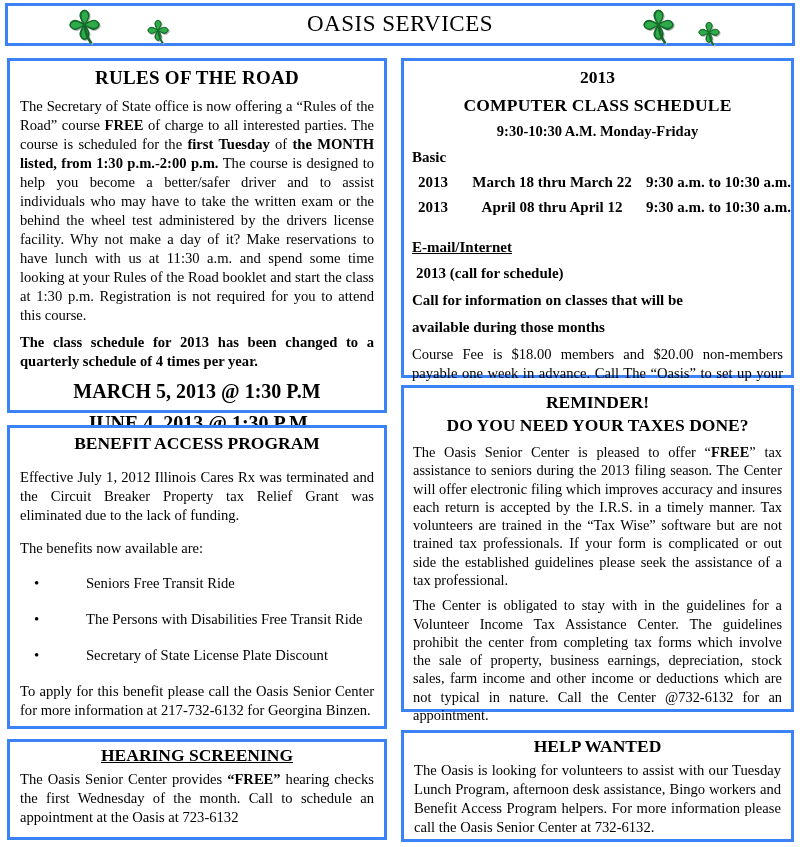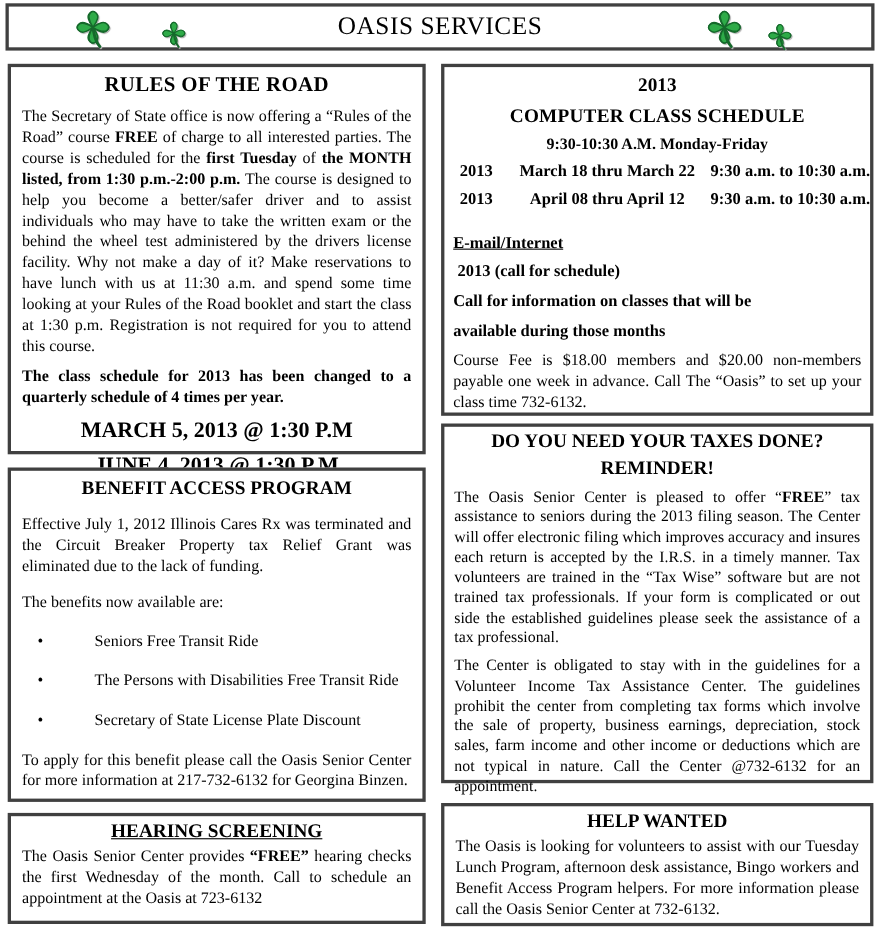--- a/index.html
+++ b/index.html
@@ -7,21 +7,21 @@
     --clover-stroke:#15692b;
     --ink:#000000;
   }
   *{box-sizing:border-box;}
   html,body{margin:0;padding:0;background:#ffffff;}
   .page{
     position:relative;width:800px;height:847px;background:#ffffff;
     font-family:"Liberation Serif","DejaVu Serif",serif;color:var(--ink);
     overflow:hidden;
   }
-  .box{position:absolute;border:3px solid #404040;background:#fff;}
+  .box{position:absolute;border:3px solid #3b82f6;background:#fff;}
   
   .header{left:5px;top:3px;width:790px;height:43px;border-width:3px;}
   .header .title{
     position:absolute;left:0;right:0;top:4px;text-align:center;
     font-size:23px;letter-spacing:.5px;line-height:1.2;
   }
   .clover{position:absolute;filter:drop-shadow(1.5px 1.5px 0 #b5b5b5);}
   .clover-lg{width:37px;height:39px;}
   .clover-sm{width:26px;height:27px;}
   
@@ -127,40 +127,41 @@
 
   <div class="box hearing">
     <div class="box-title" style="margin-top:3px;text-decoration:underline;">HEARING SCREENING</div>
     <p class="just"><span>The Oasis Senior Center provides </span><span style="font-weight: bold;">“FREE”</span><span> hearing checks the first Wednesday of the month. Call to schedule an appointment at the Oasis at 723-6132</span></p>
   </div>
 
   <div class="box computer">
     <div class="year-title">2013</div>
     <div class="sched-title">COMPUTER CLASS  SCHEDULE</div>
     <div class="subtitle">9:30-10:30 A.M. Monday-Friday</div>
+    <div class="sec-label">Basic</div>
     <div class="row">
       <span class="yr">2013</span>
       <span class="dt">March 18 thru March 22</span>
       <span class="tm">9:30 a.m. to 10:30 a.m.</span>
     </div>
     <div class="row">
       <span class="yr">2013</span>
       <span class="dt">April  08 thru April 12</span>
       <span class="tm">9:30 a.m. to 10:30 a.m.</span>
     </div>
     <div class="sec-label u">E-mail/Internet</div>
     <div class="email-row">2013  (call for schedule)</div>
     <div class="call-line">Call for information on classes that will be</div>
     <div class="call-line">available during those months</div>
     <p class="just fee">Course Fee is $18.00 members and $20.00 non-members payable one week in advance.  Call The “Oasis” to set up your class time 732-6132.</p>
   </div>
 
   <div class="box taxes">
+    <div class="box-title">REMINDER!</div>
     <div class="box-title" style="margin-top:2px;">DO YOU NEED YOUR TAXES DONE?</div>
-    <div class="box-title">REMINDER!</div>
     <p class="just"><span>The Oasis Senior Center is pleased to offer “</span><span style="font-weight: bold;">FREE</span><span>” tax assistance to seniors during the 2013 filing season. The Center will offer electronic filing which improves accuracy and insures each return is accepted by the I.R.S. in a timely manner. Tax volunteers are trained in the “Tax Wise” software but are not trained tax professionals. If your form is complicated or out side the established guidelines please seek the assistance of a tax professional.</span></p>
     <p class="just">The Center is obligated to stay with in the guidelines for a Volunteer  Income Tax Assistance Center. The guidelines prohibit the center from completing tax forms which involve the sale of property, business earnings, depreciation, stock sales, farm income and other income or deductions which are not typical in nature. Call the Center @732-6132 for an appointment.</p>
   </div>
 
   <div class="box help">
     <div class="box-title" style="margin-top:3px;">HELP WANTED</div>
     <p class="just">The Oasis is looking for volunteers to assist with our Tuesday Lunch Program, afternoon desk assistance, Bingo workers and Benefit Access Program helpers.  For more information please call the Oasis Senior Center at  732-6132.</p>
   </div>
 
 </div>

